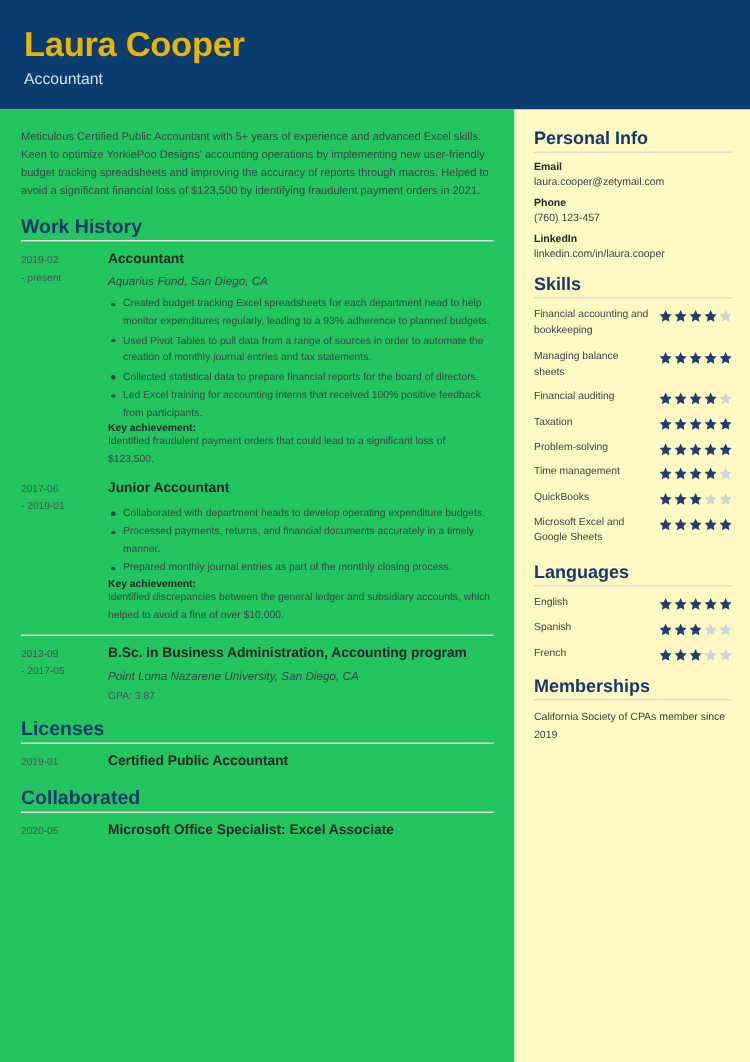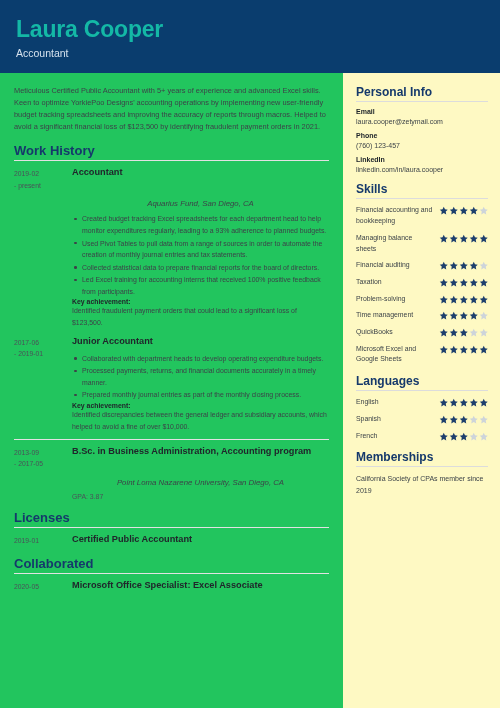--- a/index.html
+++ b/index.html
@@ -11,21 +11,21 @@
   }
   .page { position: relative; width: 500px; height: 708px; background: #fff; overflow: hidden; display: flex; flex-direction: column; }
 
   
   .header {
     background: #0a3d6e;
     padding: 16px 16px 14px 16px;
     flex: 0 0 auto;
   }
   .name {
-    color: #14b8a6;
+    color: #eab308;
     font-size: 23px;
     font-weight: bold;
     letter-spacing: -0.2px;
     line-height: 1.15;
   }
   .job-title {
     color: #d6e2ee;
     font-size: 10.5px;
     margin-top: 5px;
     font-weight: normal;
@@ -55,21 +55,21 @@
   .sec-rule { height: 1px; background: #e2e2e2; margin-bottom: 6px; }
 
   
   .entry { display: flex; margin-bottom: 7px; }
   .entry-date {
     width: 52px; flex: 0 0 52px;
     font-size: 6.8px; color: #4a5258; line-height: 1.65; padding-top: 1px;
   }
   .entry-body { flex: 1 1 auto; padding-left: 6px; }
   .entry-role { font-size: 9.2px; font-weight: bold; color: #20262b; line-height: 1.3; }
-  .entry-org { font-size: 7.8px; font-style: italic; color: #3c4348; margin-top: 20px; text-align: center; }
+  .entry-org { font-size: 7.8px; font-style: italic; color: #3c4348; margin-top: 4px; }
   .entry-gpa { font-size: 6.9px; color: #4a5258; margin-top: 6px; }
   ul.bullets { list-style: none; margin-top: 5px; }
   ul.bullets li {
     position: relative; padding-left: 10px; font-size: 6.9px;
     line-height: 1.68; color: #3c4348; margin-bottom: 1px;
   }
   ul.bullets li::before {
     content: ""; position: absolute; left: 2px; top: 4.3px;
     width: 2.6px; height: 2.6px; border-radius: 50%; background: #3c4348;
   }

